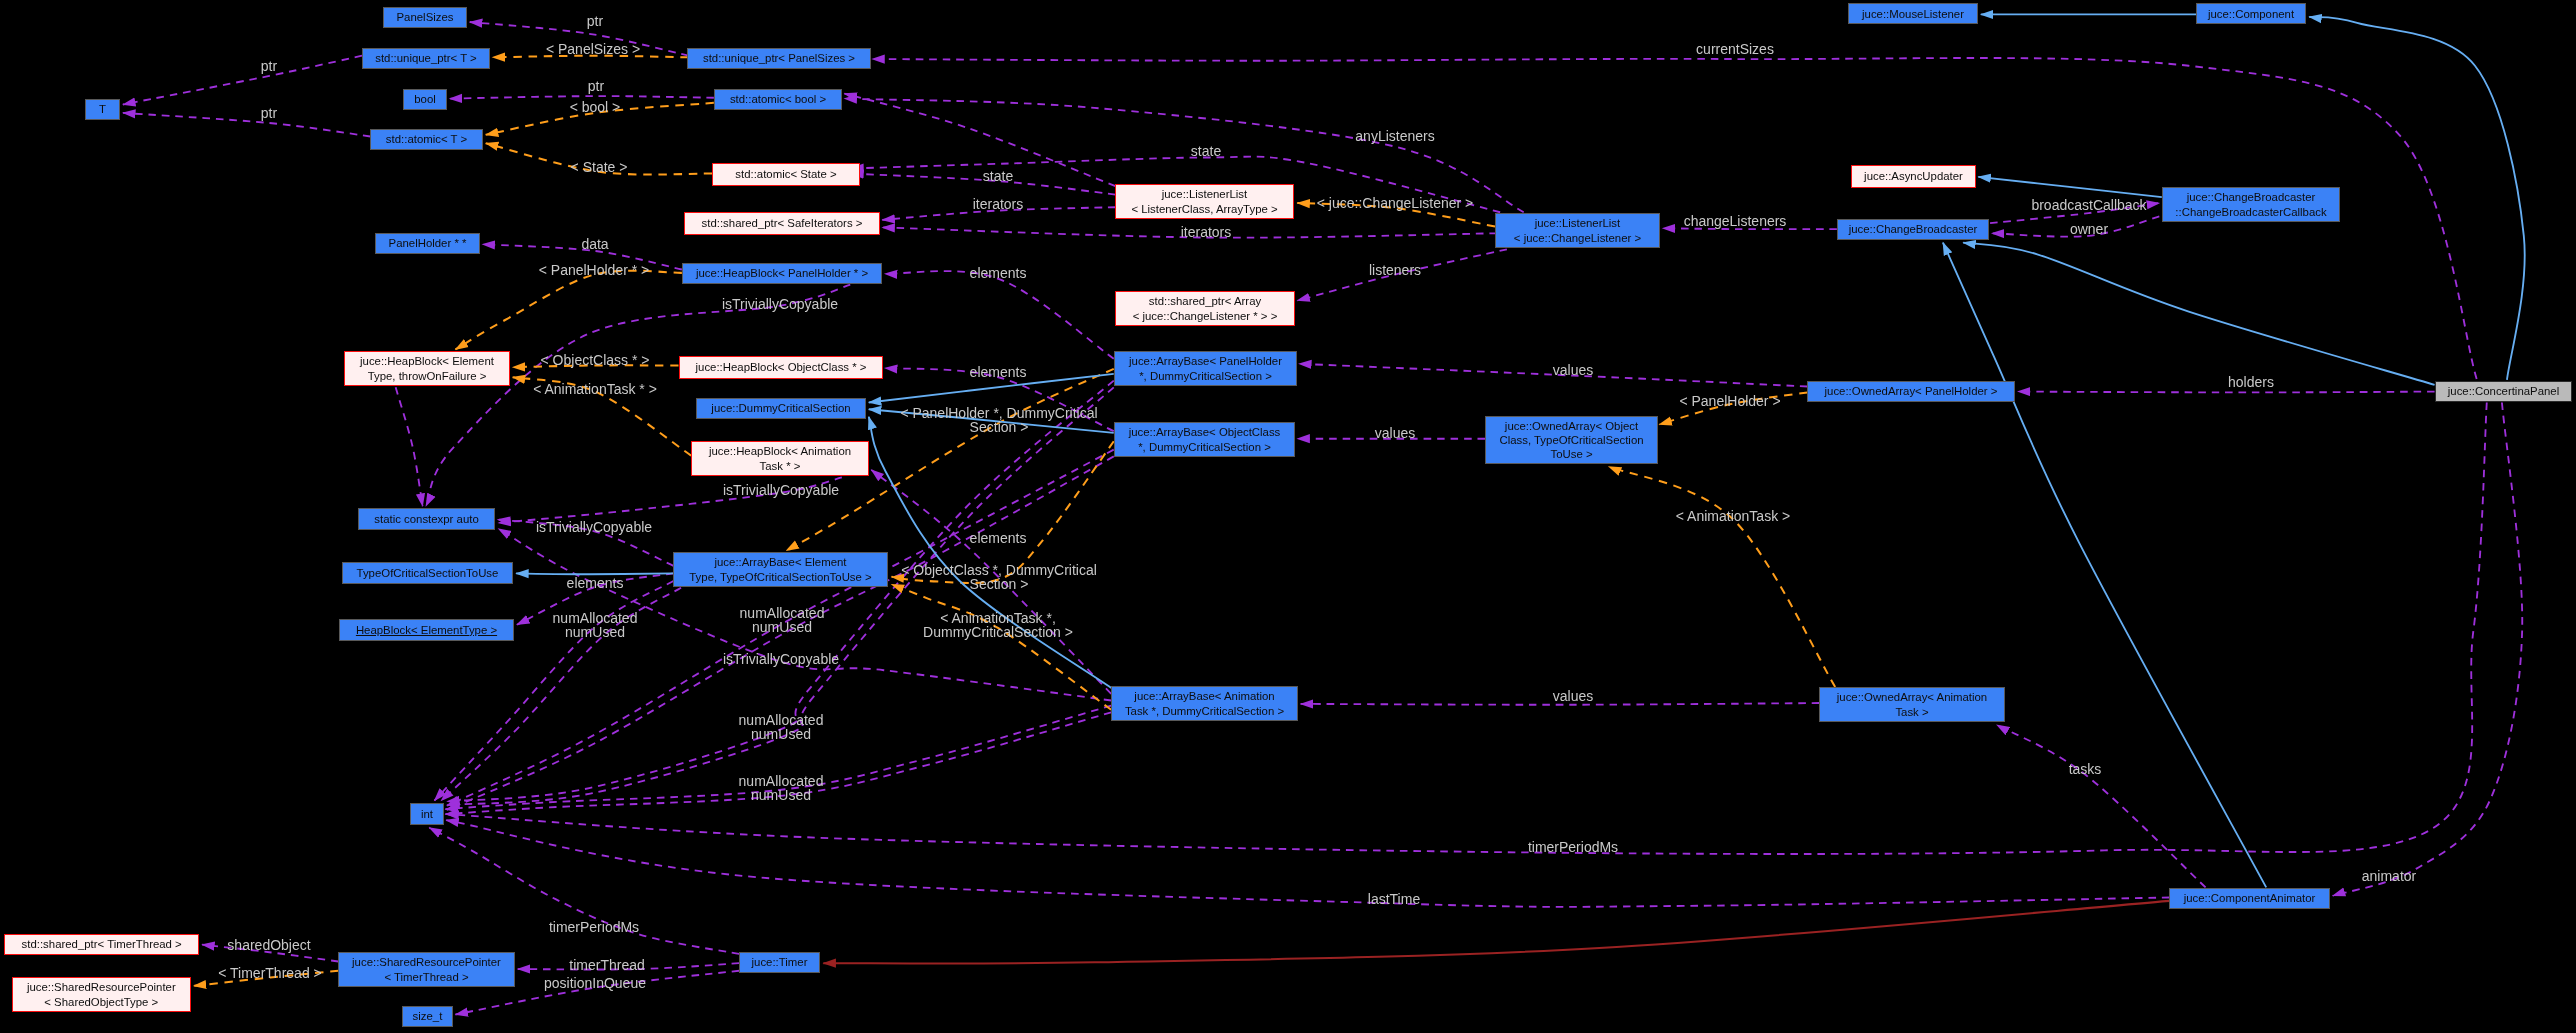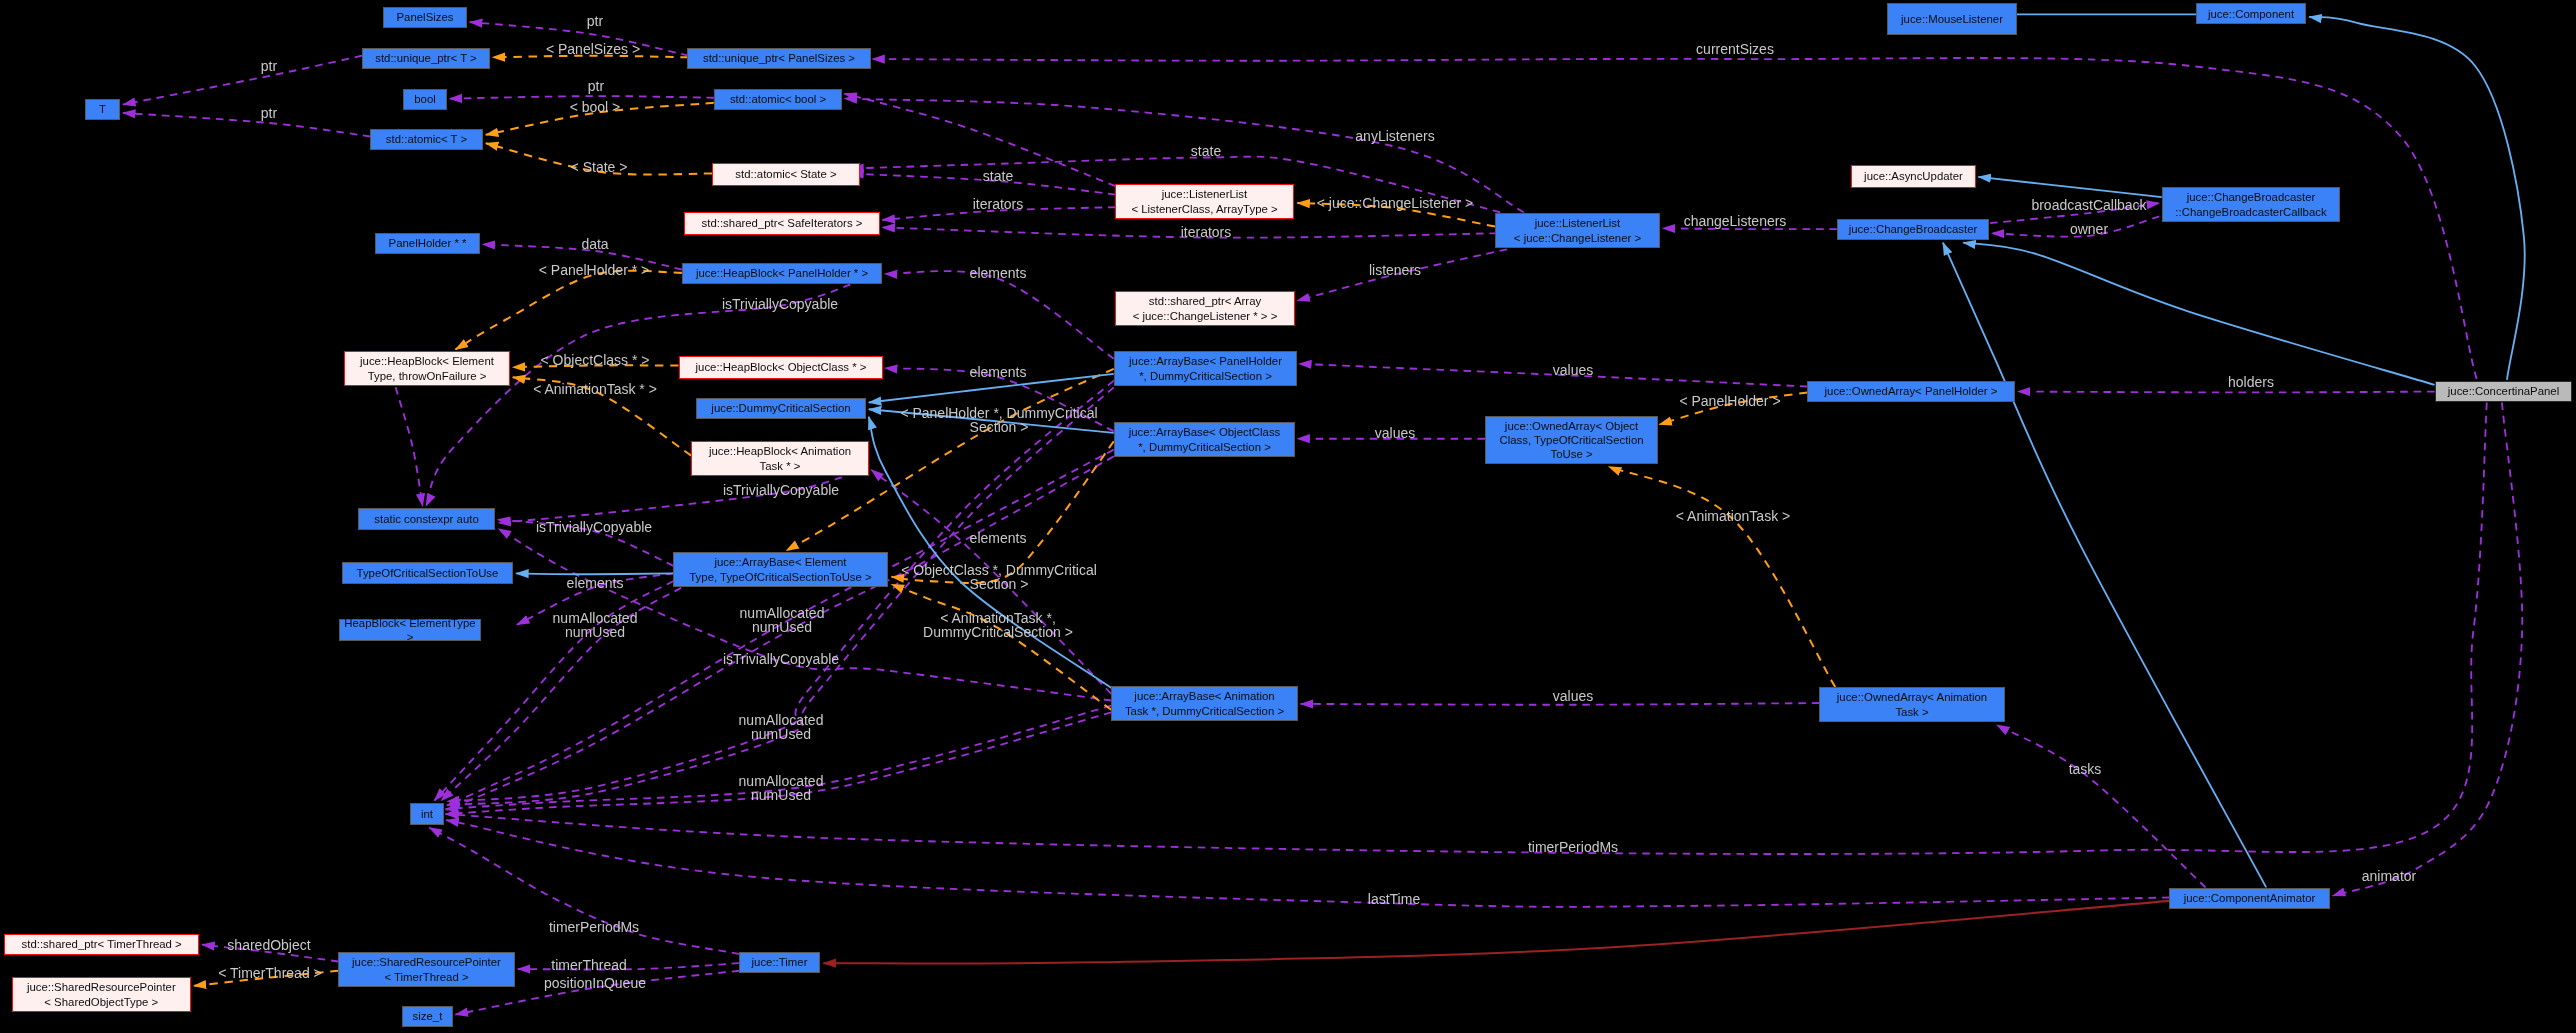--- a/index.html
+++ b/index.html
@@ -159,21 +159,21 @@
 numUsed</div>
       <div class="elabel" style="left: 781px; top: 788px;">numAllocated
 numUsed</div>
       <div class="elabel" style="left: 1733px; top: 517px;">&lt; AnimationTask &gt;</div>
       <div class="elabel" style="left: 1573px; top: 697px;">values</div>
       <div class="elabel" style="left: 2085px; top: 770px;">tasks</div>
       <div class="elabel" style="left: 1573px; top: 848px;">timerPeriodMs</div>
       <div class="elabel" style="left: 2389px; top: 877px;">animator</div>
       <div class="elabel" style="left: 1394px; top: 900px;">lastTime</div>
       <div class="elabel" style="left: 594px; top: 928px;">timerPeriodMs</div>
-      <div class="elabel" style="left: 589px; top: 966px;">timerThread</div>
+      <div class="elabel" style="left: 607px; top: 966px;">timerThread</div>
       <div class="elabel" style="left: 595px; top: 984px;">positionInQueue</div>
       <div class="elabel" style="left: 269px; top: 946px;">sharedObject</div>
       <div class="elabel" style="left: 270px; top: 974px;">&lt; TimerThread &gt;</div>
     </div>
   <div id="node-layer">
       <div class="node s-n" style="left: 383px; top: 6.7px; width: 84px; height: 21px;">PanelSizes</div>
       <div class="node s-n" style="left: 362px; top: 48px; width: 128px; height: 21px;">std::unique_ptr&lt; T &gt;</div>
       <div class="node s-n" style="left: 687px; top: 48px; width: 184px; height: 21px;">std::unique_ptr&lt; PanelSizes &gt;</div>
       <div class="node s-n" style="left: 403px; top: 89px; width: 44px; height: 21px;">bool</div>
       <div class="node s-n" style="left: 714px; top: 89px; width: 128px; height: 21px;">std::atomic&lt; bool &gt;</div>
@@ -201,25 +201,25 @@
 *, DummyCriticalSection &gt;</div>
       <div class="node s-n" style="left: 1485px; top: 416px; width: 173px; height: 48px;">juce::OwnedArray&lt; Object
 Class, TypeOfCriticalSection
 ToUse &gt;</div>
       <div class="node s-n" style="left: 1807px; top: 381px; width: 208px; height: 21px;">juce::OwnedArray&lt; PanelHolder &gt;</div>
       <div class="node s-f" style="left: 2435px; top: 381px; width: 137px; height: 21px;">juce::ConcertinaPanel</div>
       <div class="node s-r" style="left: 1851px; top: 165px; width: 125px; height: 23px;">juce::AsyncUpdater</div>
       <div class="node s-n" style="left: 2162px; top: 187px; width: 178px; height: 35px;">juce::ChangeBroadcaster
 ::ChangeBroadcasterCallback</div>
       <div class="node s-n" style="left: 1837px; top: 219px; width: 152px; height: 21px;">juce::ChangeBroadcaster</div>
-      <div class="node s-n" style="left: 1848px; top: 3.4px; width: 130px; height: 32px; margin-left: 39px;">juce::MouseListener</div>
+      <div class="node s-n" style="left: 1848px; top: 3.4px; width: 130px; height: 21px;">juce::MouseListener</div>
       <div class="node s-n" style="left: 2196px; top: 3.4px; width: 110px; height: 21px;">juce::Component</div>
       <div class="node s-n" style="left: 358px; top: 508px; width: 137px; height: 22px;">static constexpr auto</div>
       <div class="node s-n" style="left: 342px; top: 562px; width: 171px; height: 22px;">TypeOfCriticalSectionToUse</div>
-      <div class="node s-n" style="left: 339px; top: 619px; width: 142px; height: 22px;">HeapBlock&lt; ElementType &gt;</div>
+      <div class="node s-n" style="left: 339px; top: 619px; width: 175px; height: 22px; text-decoration: underline;">HeapBlock&lt; ElementType &gt;</div>
       <div class="node s-n" style="left: 673px; top: 552px; width: 215px; height: 35px;">juce::ArrayBase&lt; Element
 Type, TypeOfCriticalSectionToUse &gt;</div>
       <div class="node s-n" style="left: 1111px; top: 686px; width: 187px; height: 35px;">juce::ArrayBase&lt; Animation
 Task *, DummyCriticalSection &gt;</div>
       <div class="node s-n" style="left: 1819px; top: 687px; width: 186px; height: 35px;">juce::OwnedArray&lt; Animation
 Task &gt;</div>
       <div class="node s-n" style="left: 410px; top: 803px; width: 34px; height: 22px;">int</div>
       <div class="node s-n" style="left: 2169px; top: 888px; width: 161px; height: 21px;">juce::ComponentAnimator</div>
       <div class="node s-r" style="left: 4.2px; top: 934px; width: 195px; height: 21px;">std::shared_ptr&lt; TimerThread &gt;</div>
       <div class="node s-r" style="left: 11.8px; top: 977px; width: 179px; height: 35px;">juce::SharedResourcePointer

